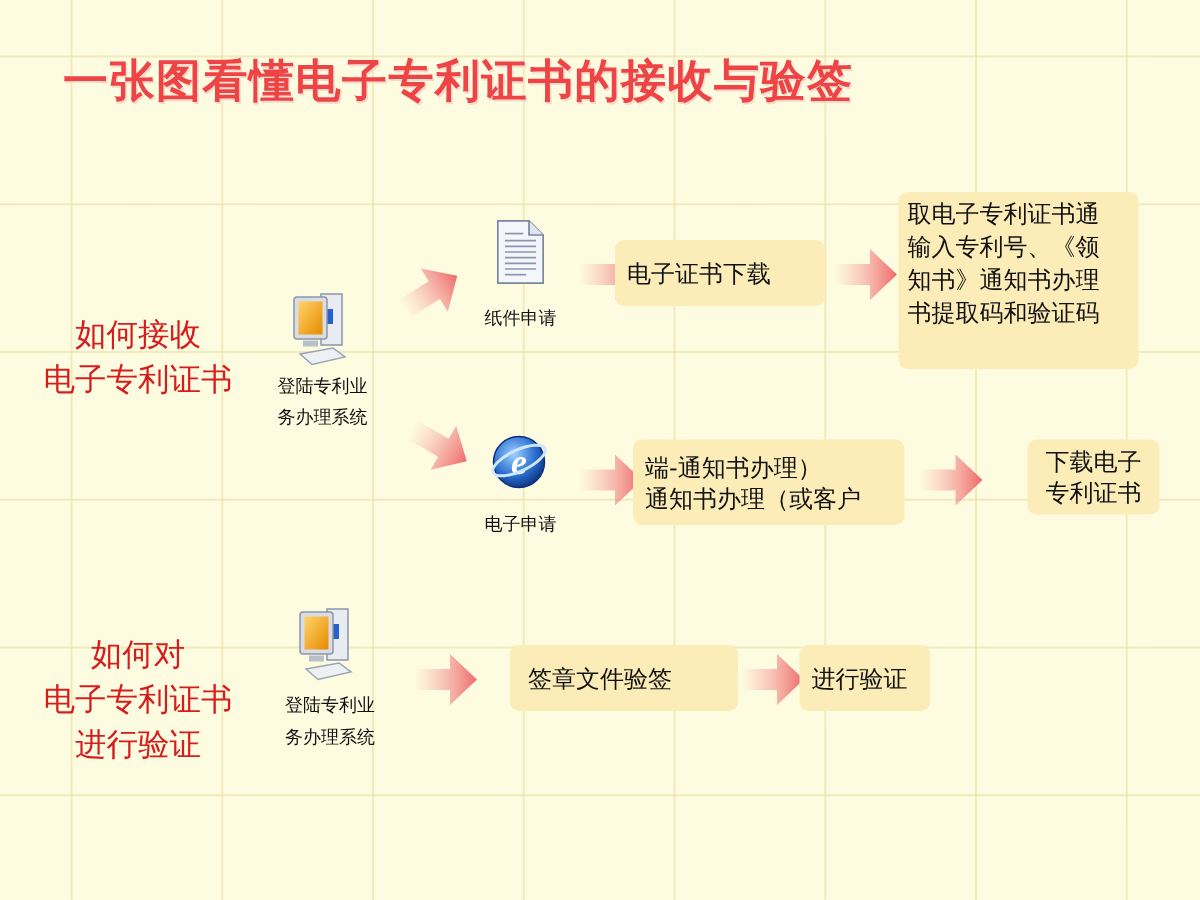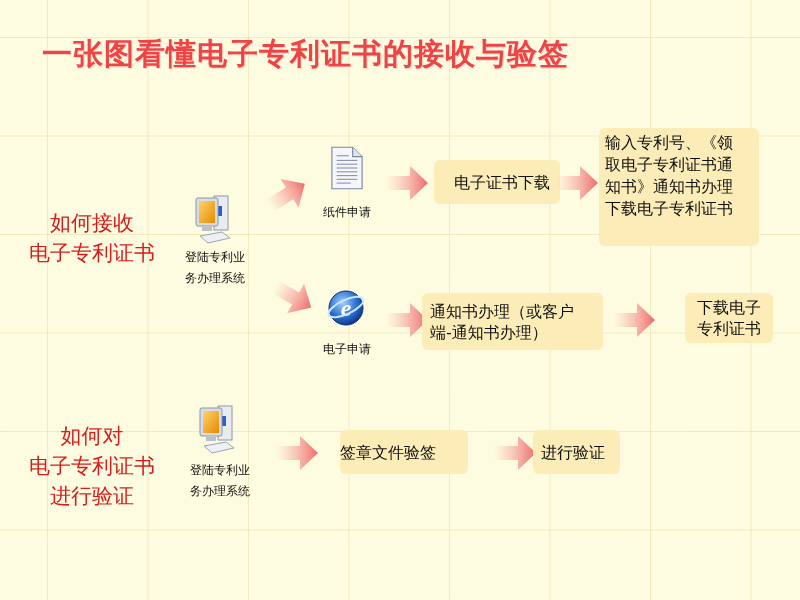--- a/index.html
+++ b/index.html
@@ -107,48 +107,48 @@
   </svg>
 
 <svg class="abs" style="left:330px; top:146px; width:34px; height:44px;">
     <use href="#docSym"></use>
   </svg>
 <div class="abs label" style="left:302px; top:202px; width:90px;">纸件申请</div>
 
 <svg class="abs arrow" style="left:386px; top:166px;">
     <use href="#arrowSym"></use>
   </svg>
-<div class="abs box" style="left:434px; top:160px; width:126px; height:44px; padding-left:20px;">
+<div class="abs box" style="left:410px; top:160px; width:140px; height:44px; padding-left:8px;">
   <span>电子证书下载</span>
 </div>
 
 <svg class="abs arrow" style="left:556px; top:166px;">
     <use href="#arrowSym"></use>
   </svg>
 <div class="abs box" style="left:599px; top:128px; width:160px; height:118px; padding:4px 6px; align-items:flex-start;">
   <div style="line-height:22px; font-size:16px;">
+    <span>取电子专利证书通</span>
     <span>输入专利号、《领</span>
-    <span>取电子专利证书通</span>
     <span>知书》通知书办理</span>
-    <span>下载电子专利证书</span>
+    <span>书提取码和验证码</span>
   </div>
 </div>
 
 <svg class="abs" style="left:326px; top:288px; width:40px; height:40px;">
     <use href="#ieSym"></use>
   </svg>
 <div class="abs label" style="left:302px; top:339px; width:90px;">电子申请</div>
 
 <svg class="abs arrow" style="left:386px; top:303px;">
     <use href="#arrowSym"></use>
   </svg>
 <div class="abs box" style="left:422px; top:293px; width:181px; height:57px; padding-left:8px;">
   <div>
+    <span>端-通知书办理）</span>
     <span>通知书办理（或客户</span>
-    <span>端-通知书办理）</span>
   </div>
 </div>
 
 <svg class="abs arrow" style="left:613px; top:303px;">
     <use href="#arrowSym"></use>
   </svg>
 <div class="abs box" style="left:653px; top:293px; width:88px; height:50px; justify-content:center; text-align:center;margin-left:32px;">
   <div>
     <span>下载电子</span>
     <span>专利证书</span>
@@ -165,21 +165,21 @@
     <use href="#computerSym"></use>
   </svg>
 <div class="abs label" style="left:170px; top:460px; width:100px;">
   <div>登陆专利业</div>
   <div>务办理系统</div>
 </div>
 
 <svg class="abs arrow" style="left:276px; top:436px;">
     <use href="#arrowSym"></use>
   </svg>
-<div class="abs box" style="left:340px; top:430px; width:128px; height:44px; ">
+<div class="abs box" style="left:340px; top:430px; width:152px; height:44px; padding-left:12px;">
   <span>签章文件验签</span>
 </div>
 
 <svg class="abs arrow" style="left:494px; top:436px;">
     <use href="#arrowSym"></use>
   </svg>
 <div class="abs box" style="left:533px; top:430px; width:87px; height:44px; padding-left:8px;">
   <span>进行验证</span>
 </div>
 

